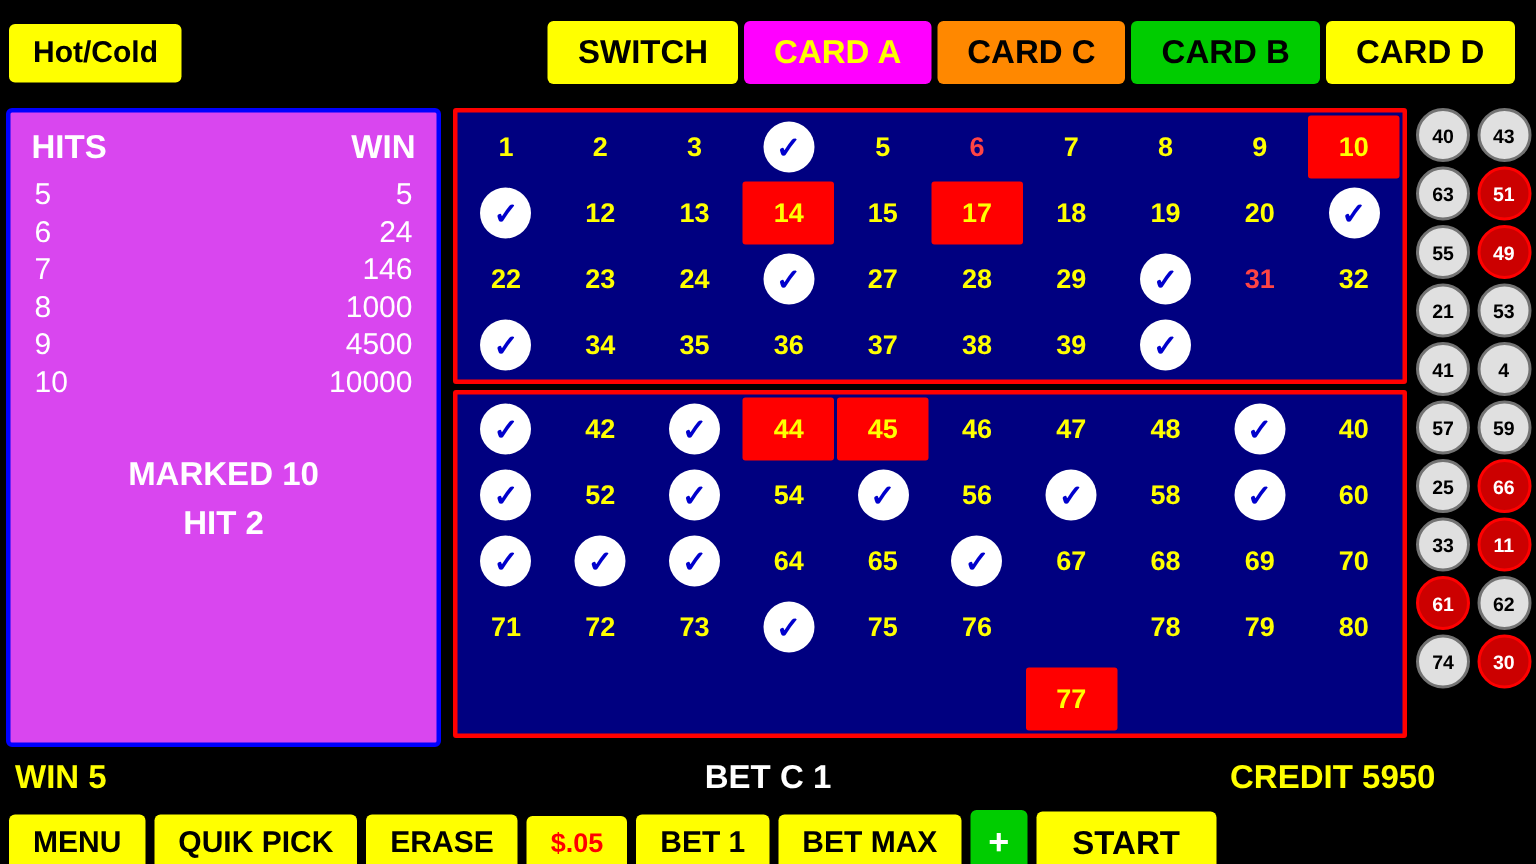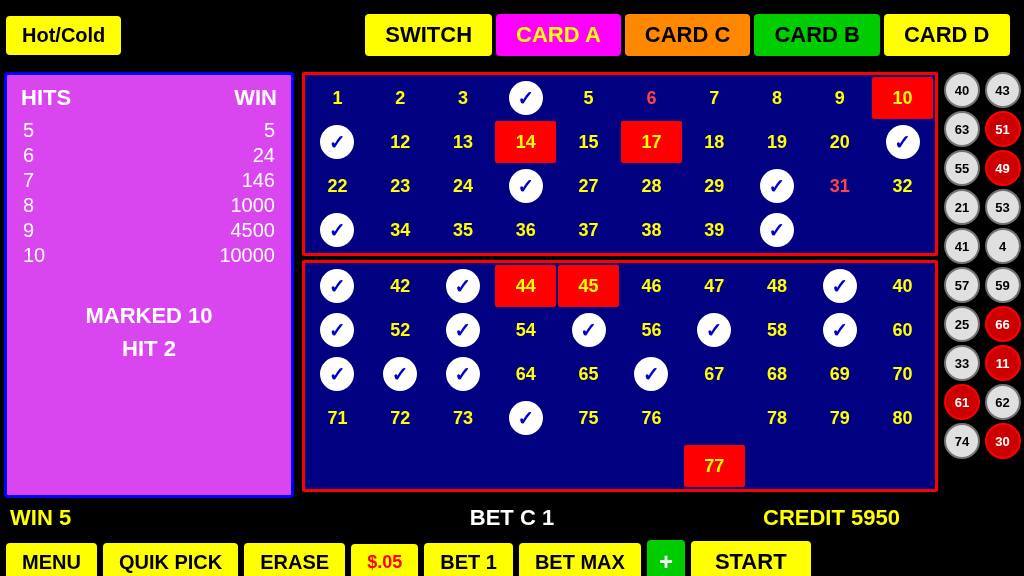--- a/index.html
+++ b/index.html
@@ -171,21 +171,21 @@
       display: flex;
       align-items: center;
       padding: 0 10px;
       font-size: 22px;
       font-weight: bold;
       text-decoration: underline;
     }
 
     #win-display { color: #ffff00; flex: 1; }
     #bet-display { color: #fff; flex: 2; text-align: center; }
-    #credit-display { color: #ffff00; flex: 1; text-align: left; }
+    #credit-display { color: #ffff00; flex: 1; text-align: center; }
 
     
     #action-bar {
       height: 52px;
       background: #000;
       display: flex;
       align-items: center;
       gap: 6px;
       padding: 4px 6px;
     }

